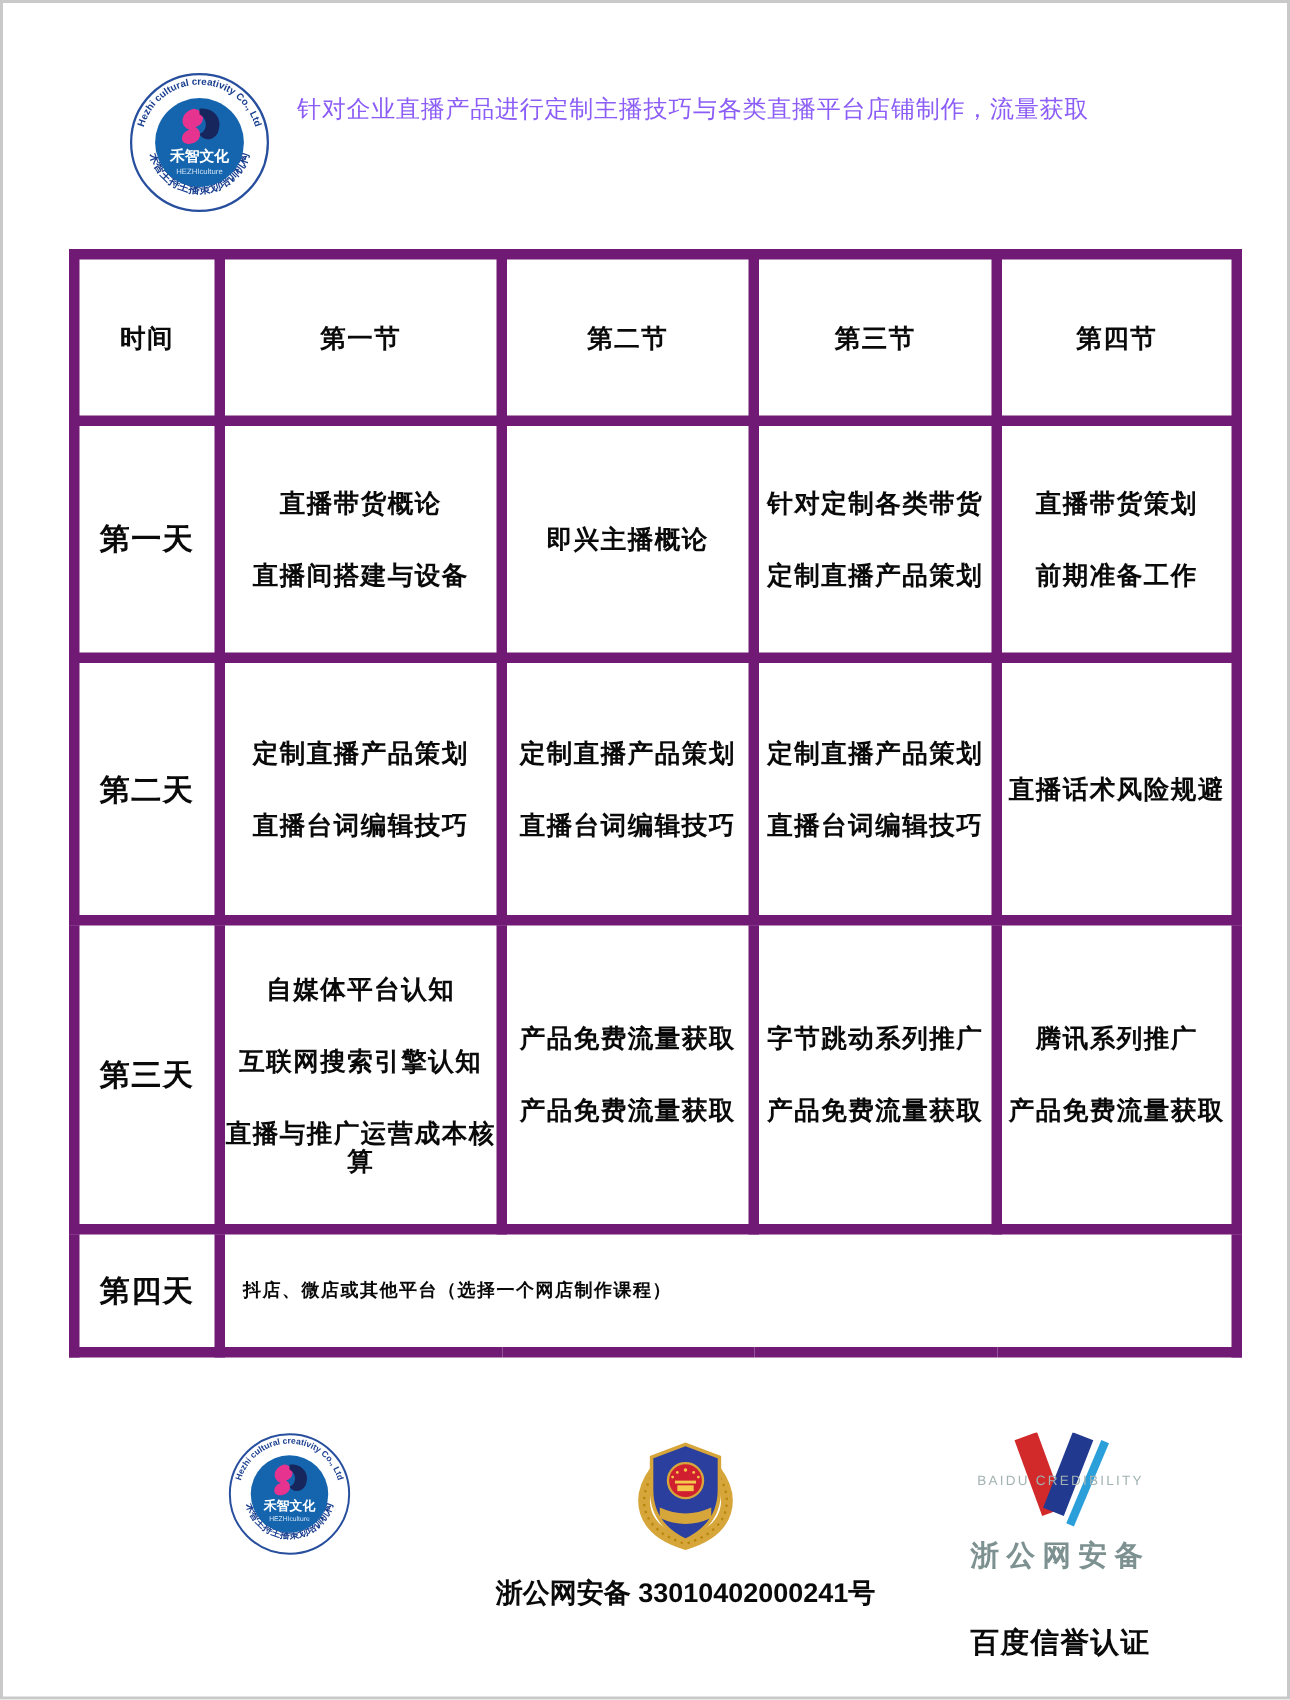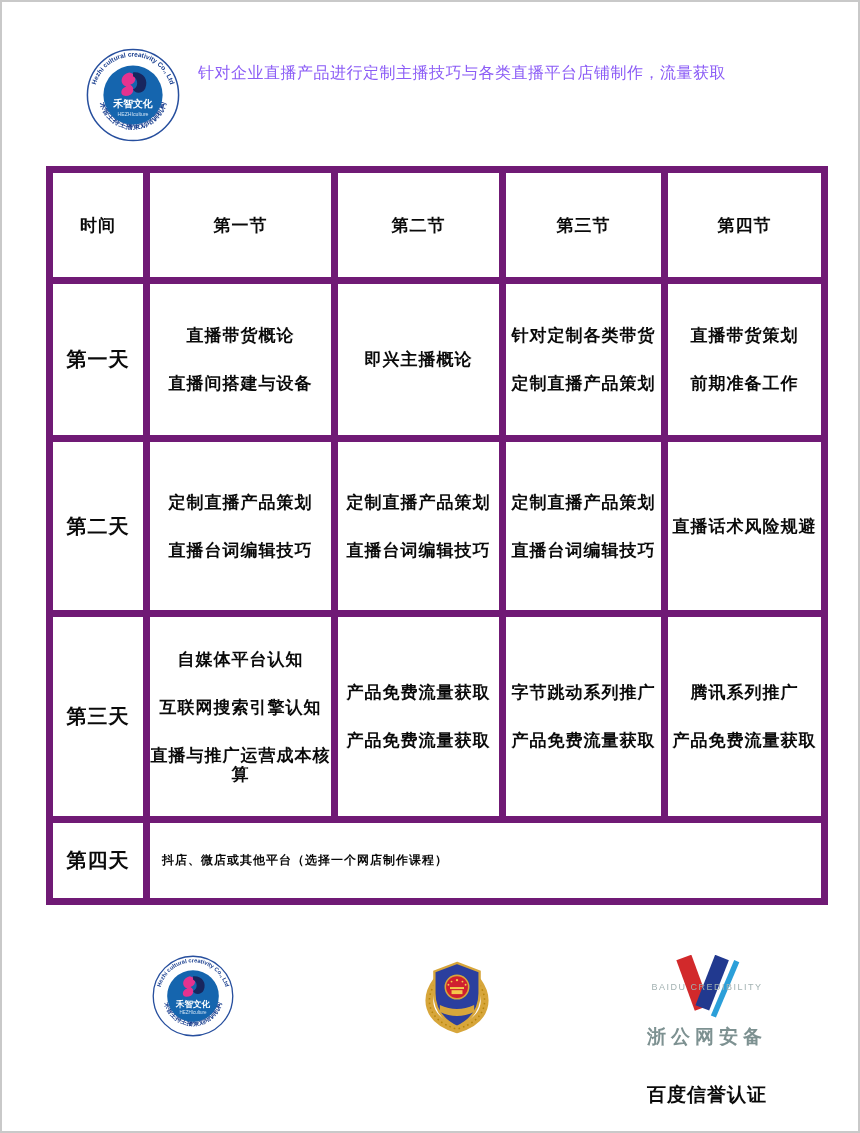--- a/index.html
+++ b/index.html
@@ -193,20 +193,21 @@
     <svg viewBox="0 0 100 100">
         <use href="#hezhi-badge"></use>
       </svg>
   </div>
 
   <div class="police-badge">
     <svg viewBox="0 0 100 100">
         <use href="#police-badge-art"></use>
       </svg>
   </div>
+  <div class="police-text">浙公网安备 33010402000241号</div>
 
   <div class="baidu-v">
     <svg viewBox="0 0 112 104">
         <use href="#baidu-v-art"></use>
       </svg>
   </div>
   <div class="baidu-cn">浙公网安备</div>
   <div class="baidu-en">BAIDU CREDIBILITY</div>
   <div class="baidu-cert">百度信誉认证</div>
 

